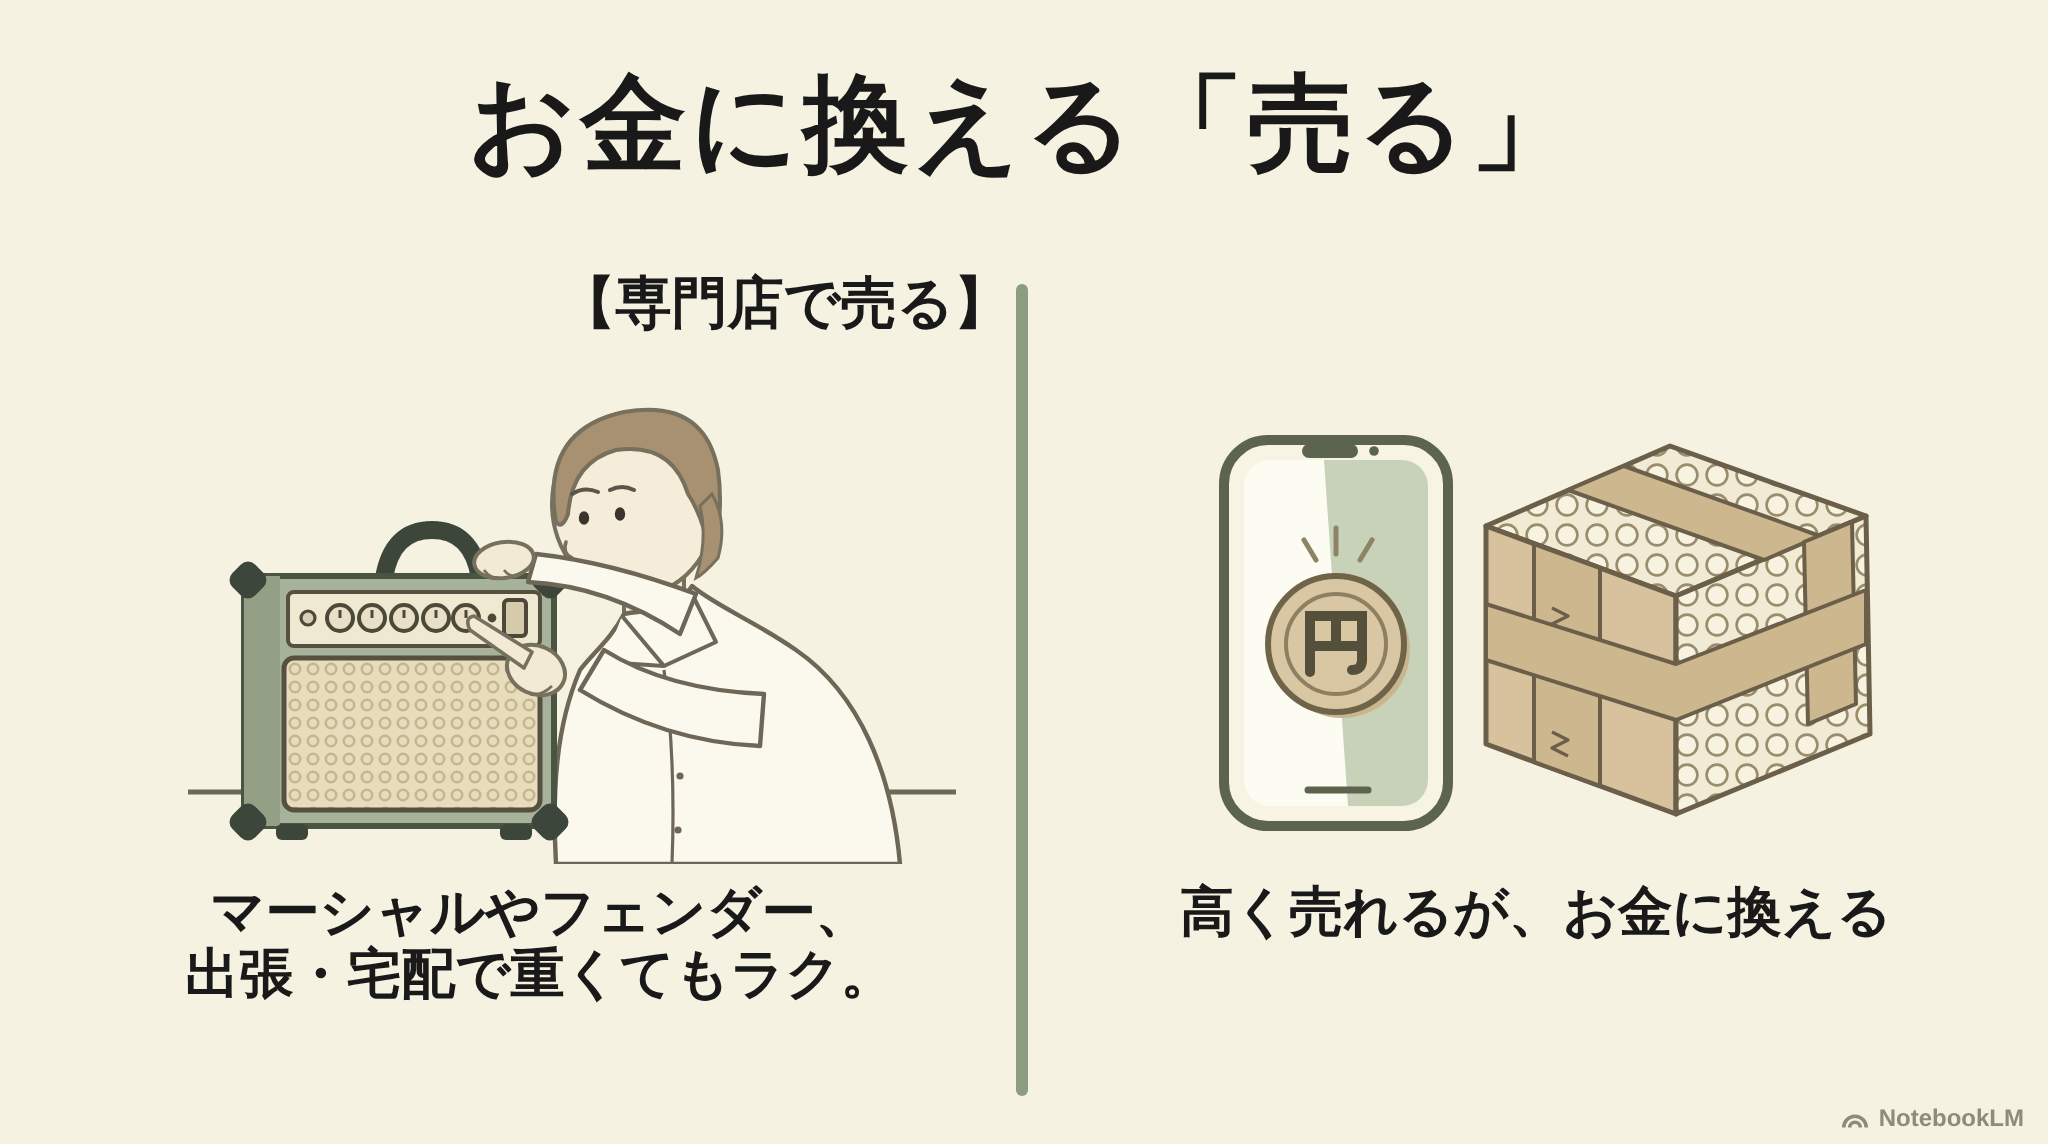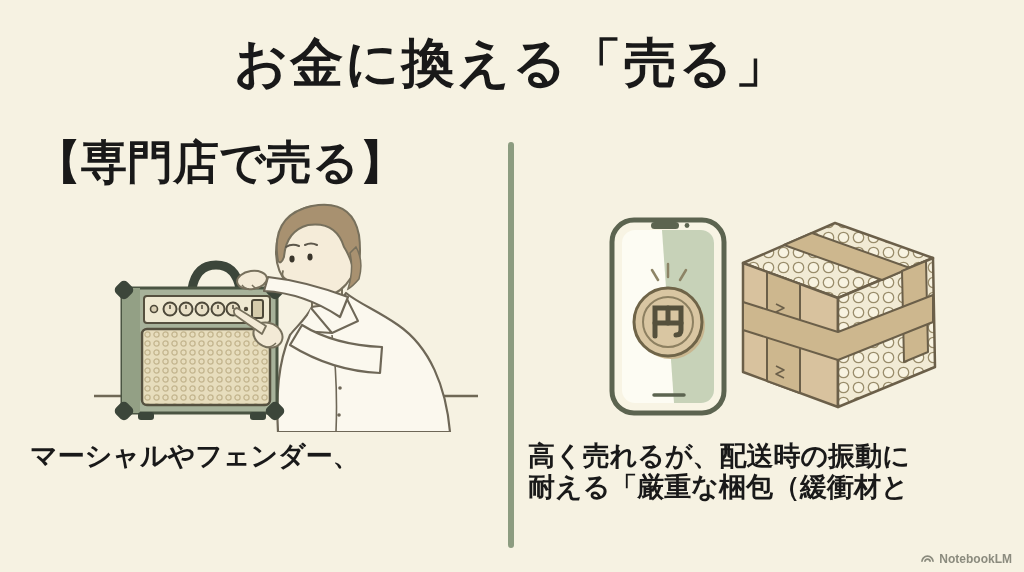--- a/index.html
+++ b/index.html
@@ -12,47 +12,47 @@
   }
   .title{
     position:absolute;top:34px;left:0;width:1024px;
     text-align:center;
     font-size:53px;font-weight:900;color:#191919;
     letter-spacing:2px;line-height:1.1;
     margin:0;
   }
   .col-heading{
     position:absolute;top:136px;width:470px;
-    text-align:left;
-    font-size:46px;font-weight:900;color:#191919;
+    text-align:right;
+    font-size:28px;font-weight:900;color:#191919;
     letter-spacing:0px;line-height:1.15;
     margin:0;
   }
   .col-heading.left{left:35px;}
   .col-heading.right{left:535px;}
   .divider{
     position:absolute;left:508px;top:142px;
     width:6px;height:406px;
     background:#8C9C80;border-radius:3px;
   }
   .illustration{position:absolute;}
   .illustration.left{left:80px;top:195px;width:400px;height:237px;}
   .illustration.right{left:596px;top:200px;width:384px;height:216px;}
   .caption{
     position:absolute;top:441px;width:480px;
-    text-align:left;
+    text-align:center;
     font-size:27px;font-weight:900;color:#191919;
     line-height:31px;margin:0;
   }
   .caption.left{left:30px;}
   .caption.right{left:528px;}
   .caption span{display:block;}
   .watermark{
     position:absolute;right:12px;bottom:6px;
-    display:flex;align-items:flex-start;gap:4px;
+    display:flex;align-items:flex-end;gap:4px;
     font-size:12px;font-weight:600;color:#8B8B7E;
   }
   .watermark svg{display:block;}
 </style>
 </head>
 <body>
 
 <div class="slide">
 
   <h1 class="title">お金に換える「売る」</h1>
@@ -202,24 +202,24 @@
       <polygon points="171,72 204,84 204,193 171,181" fill="#CDB78E" stroke="#6B5F49" stroke-width="2"></polygon>
       <polyline points="180,104 188,108 180,112 188,116" fill="none" stroke="#6B5F49" stroke-width="1.6"></polyline>
       <polyline points="180,166 188,170 180,174 188,178" fill="none" stroke="#6B5F49" stroke-width="1.6"></polyline>
 
       <polygon points="147,102 242,132 337,95 337,122 242,160 147,130" fill="#CDB78E" stroke="#6B5F49" stroke-width="2"></polygon>
     </g>
   </svg>
 
   <p class="caption left">
     <span>マーシャルやフェンダー、</span>
+    <span>出張・宅配で重くてもラク。</span>
   </p>
   <p class="caption right">
-    <span>高く売れるが、配送時の振動に</span>
-    <span>耐える「厳重な梱包（緩衝材と</span>
+    <span>高く売れるが、お金に換える</span>
   </p>
 
   <div class="watermark">
     <svg width="15" height="12" viewBox="0 0 20 14" aria-hidden="true">
       <path d="M2.5 12 A 7.5 7.5 0 0 1 17.5 12" fill="none" stroke="#8B8B7E" stroke-width="2.4"></path>
       <path d="M6.5 12 A 3.5 3.5 0 0 1 13.5 12" fill="none" stroke="#8B8B7E" stroke-width="2.4"></path>
     </svg>
     <span>NotebookLM</span>
   </div>
 

